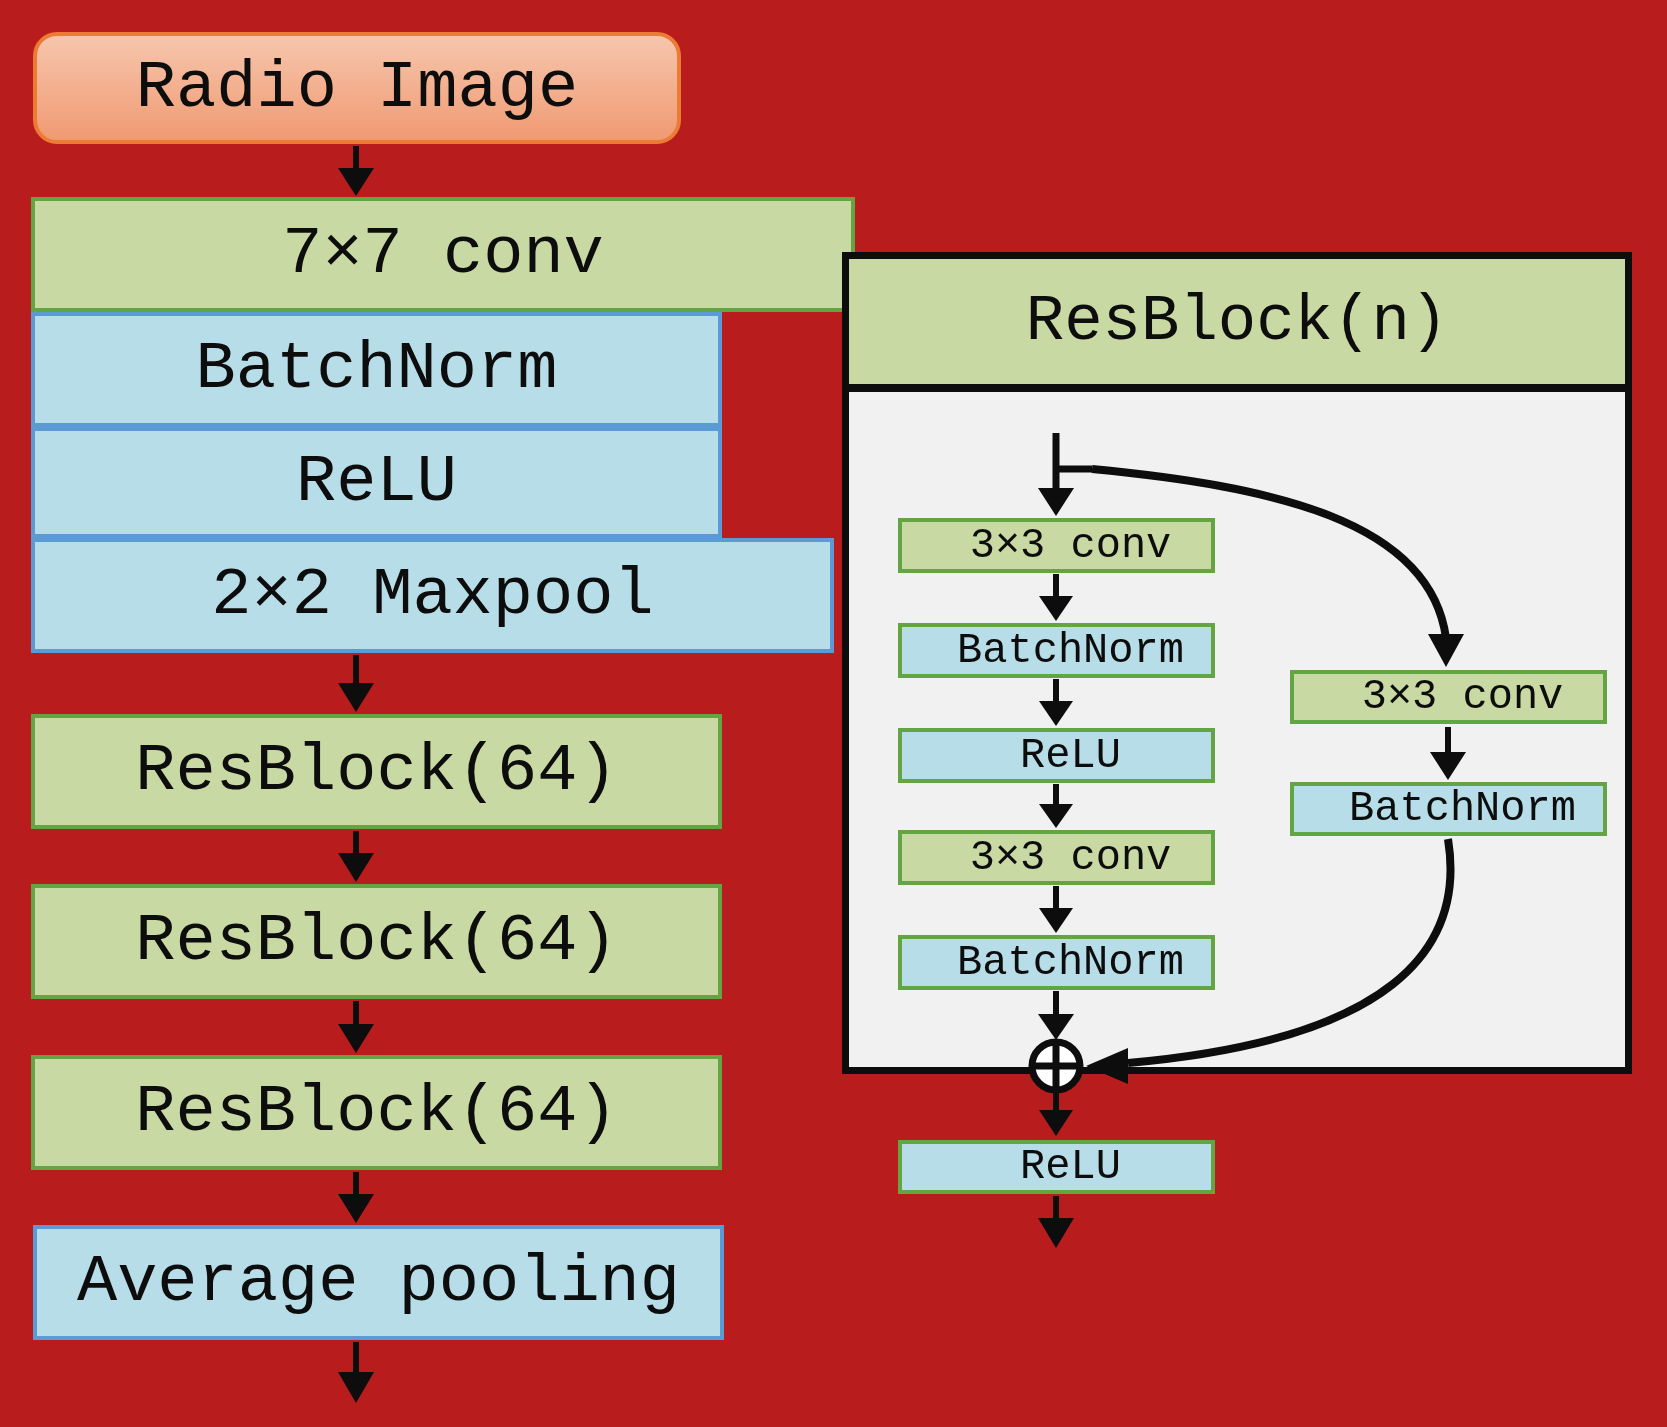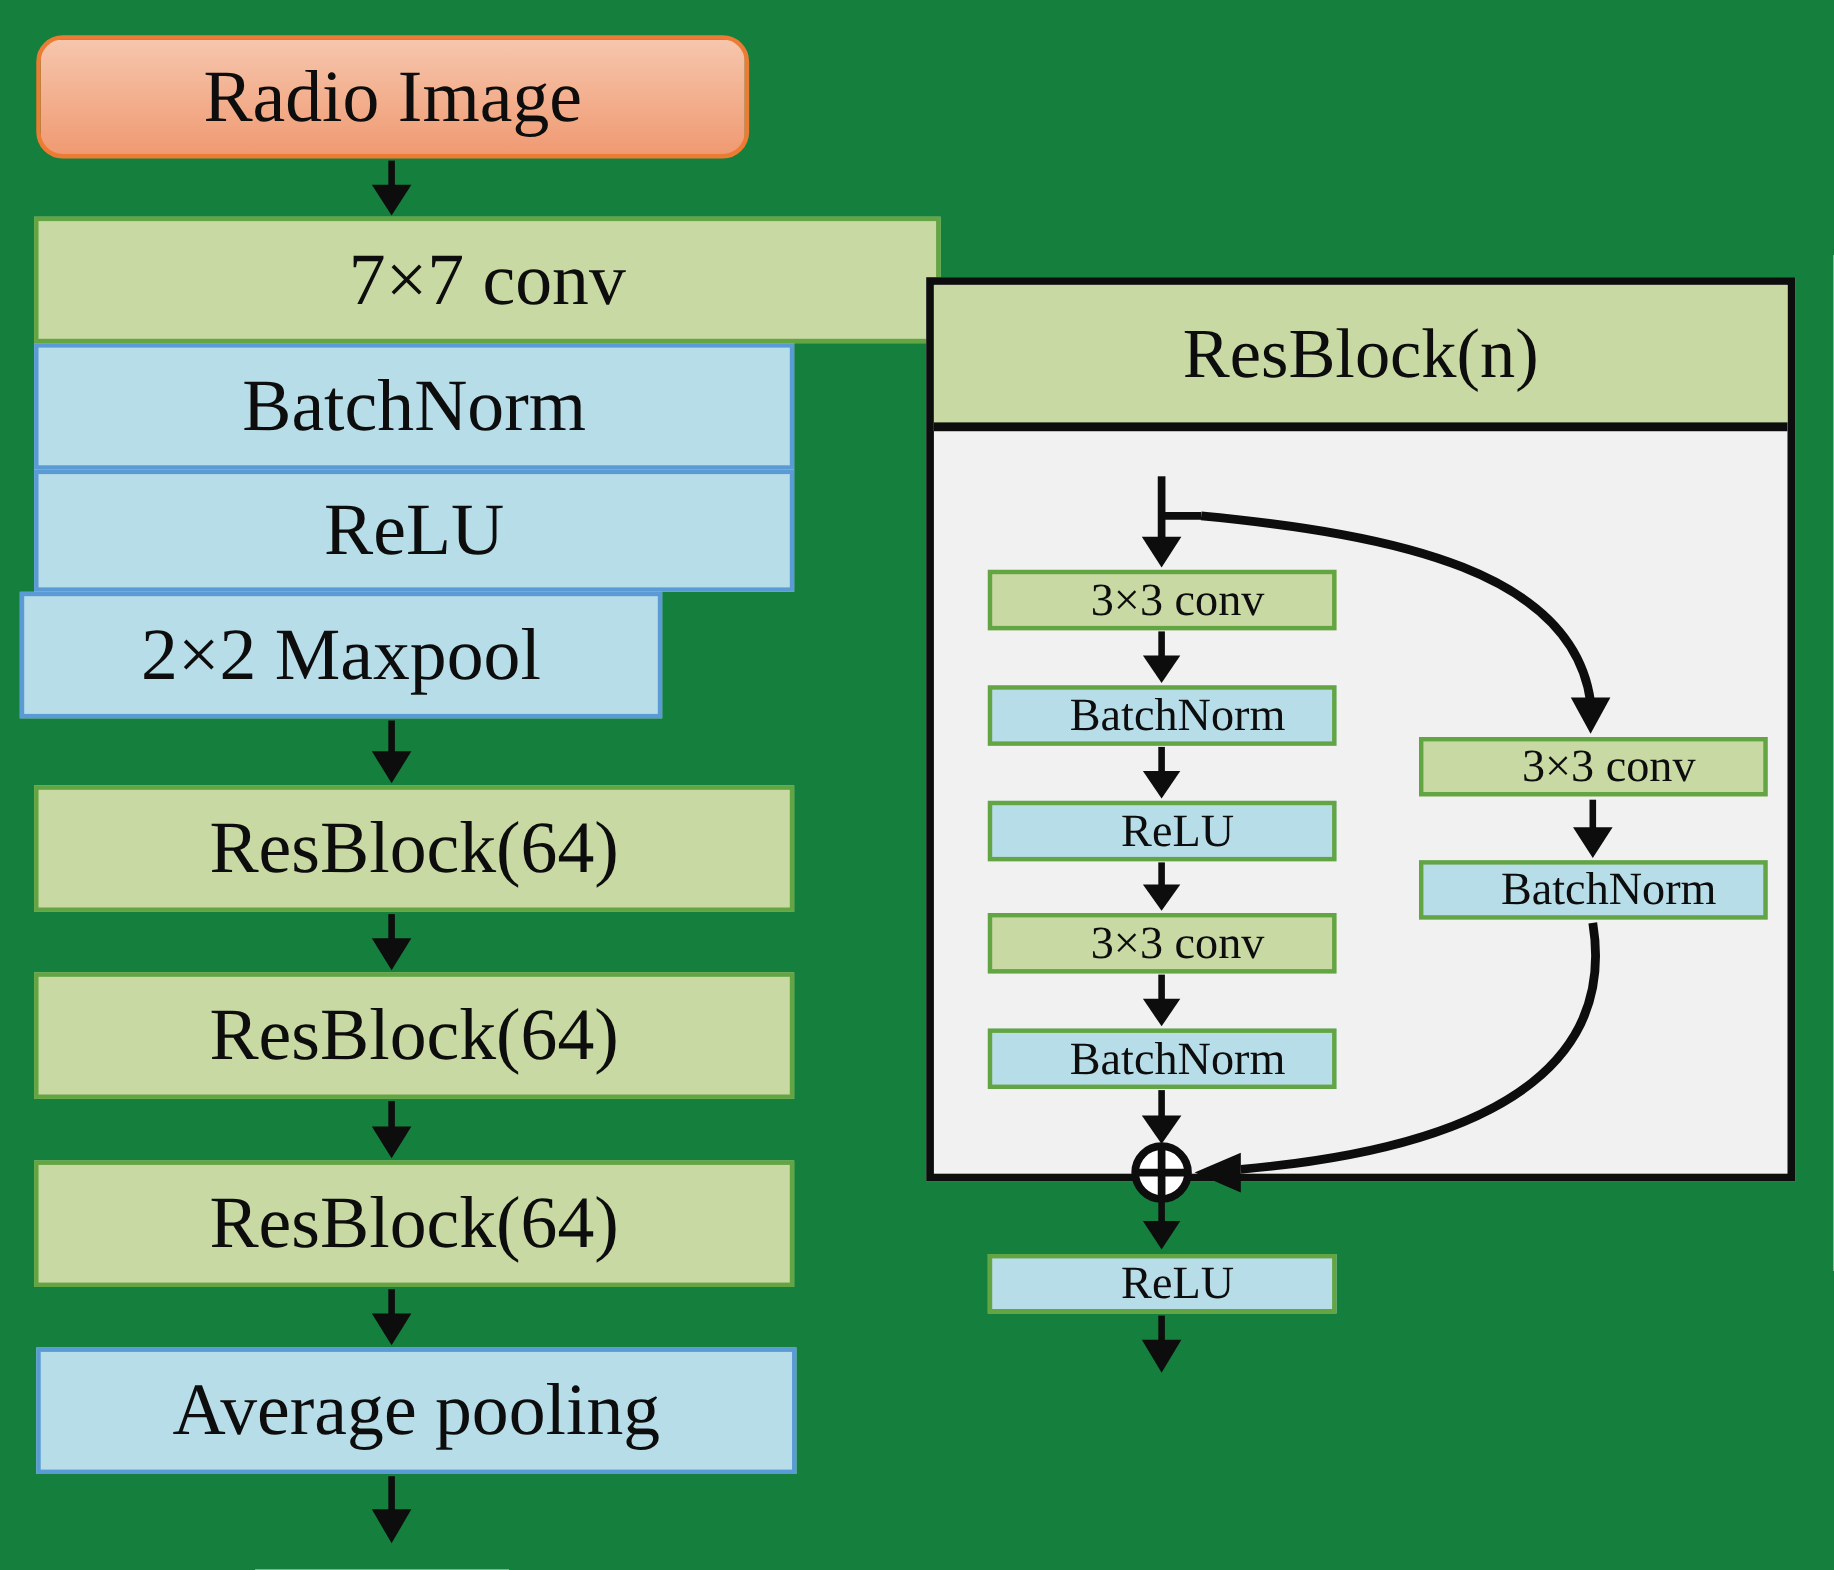--- a/index.html
+++ b/index.html
@@ -1,20 +1,20 @@
 <!DOCTYPE html>
 <html style="--green-fill: #c8d9a3; --green-border: #63a443; --blue-fill: #b7dde8; --blue-border: #5b9bd5; --orange-fill-top: #f6c6ad; --orange-fill-bottom: #f09a72; --orange-border: #ec7c33; --panel-bg: #f1f1f1; --line: #0d0d0d;"><head>
 <meta charset="utf-8">
 <style>
   html,body{margin:0;padding:0;background:#ffffff;}
   #canvas{
     position:relative;
     width:1667px;height:1427px;
-    background:#15803d;
-    font-family:Liberation Serif, serif;
+    background:#b91c1c;
+    font-family:Liberation Mono, monospace;
     color:#0d0d0d;
     overflow:hidden;
   }
   .box{
     position:absolute;
     box-sizing:border-box;
     display:flex;align-items:center;justify-content:center;
     text-align:center;
     line-height:1;
     white-space:nowrap;
@@ -55,21 +55,21 @@
 </head>
 <body>
 
 <div id="canvas">
 
   <div class="box orange big" style="left:33px;top:32px;width:648px;height:112px;">Radio Image</div>
 
   <div class="box green big" style="left:31px;top:197px;width:824px;height:115px;">7×7 conv</div>
   <div class="box blue big" style="left:31px;top:312px;width:691px;height:115px;">BatchNorm</div>
   <div class="box blue big" style="left:31px;top:427px;width:691px;height:111px;">ReLU</div>
-  <div class="box blue big" style="left:18px;top:538px;width:584px;height:115px;">2×2 Maxpool</div>
+  <div class="box blue big" style="left:31px;top:538px;width:803px;height:115px;">2×2 Maxpool</div>
 
   <div class="box green big" style="left:31px;top:714px;width:691px;height:115px;">ResBlock(64)</div>
   <div class="box green big" style="left:31px;top:884px;width:691px;height:115px;">ResBlock(64)</div>
   <div class="box green big" style="left:31px;top:1055px;width:691px;height:115px;">ResBlock(64)</div>
 
   <div class="box blue big" style="left:33px;top:1225px;width:691px;height:115px;">Average pooling</div>
 
   <div id="resblock-panel">
     <div id="resblock-panel-header">ResBlock(n)</div>
   </div>

